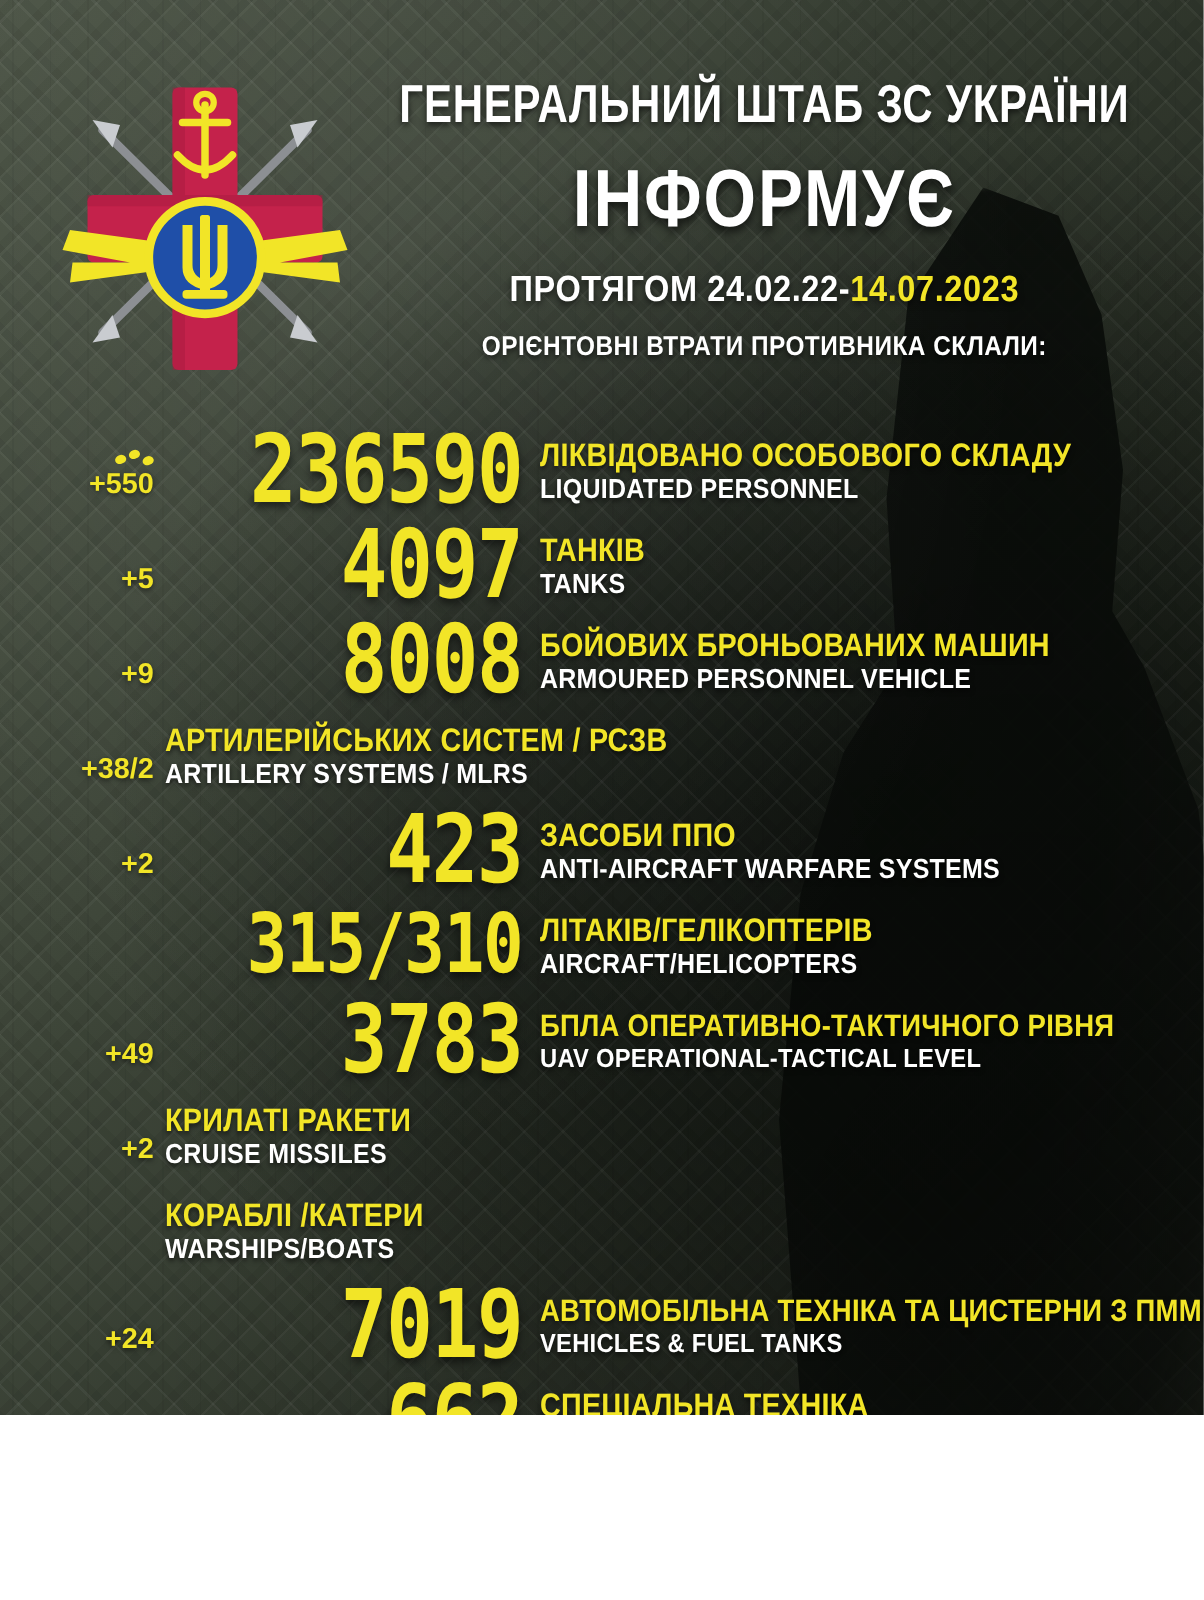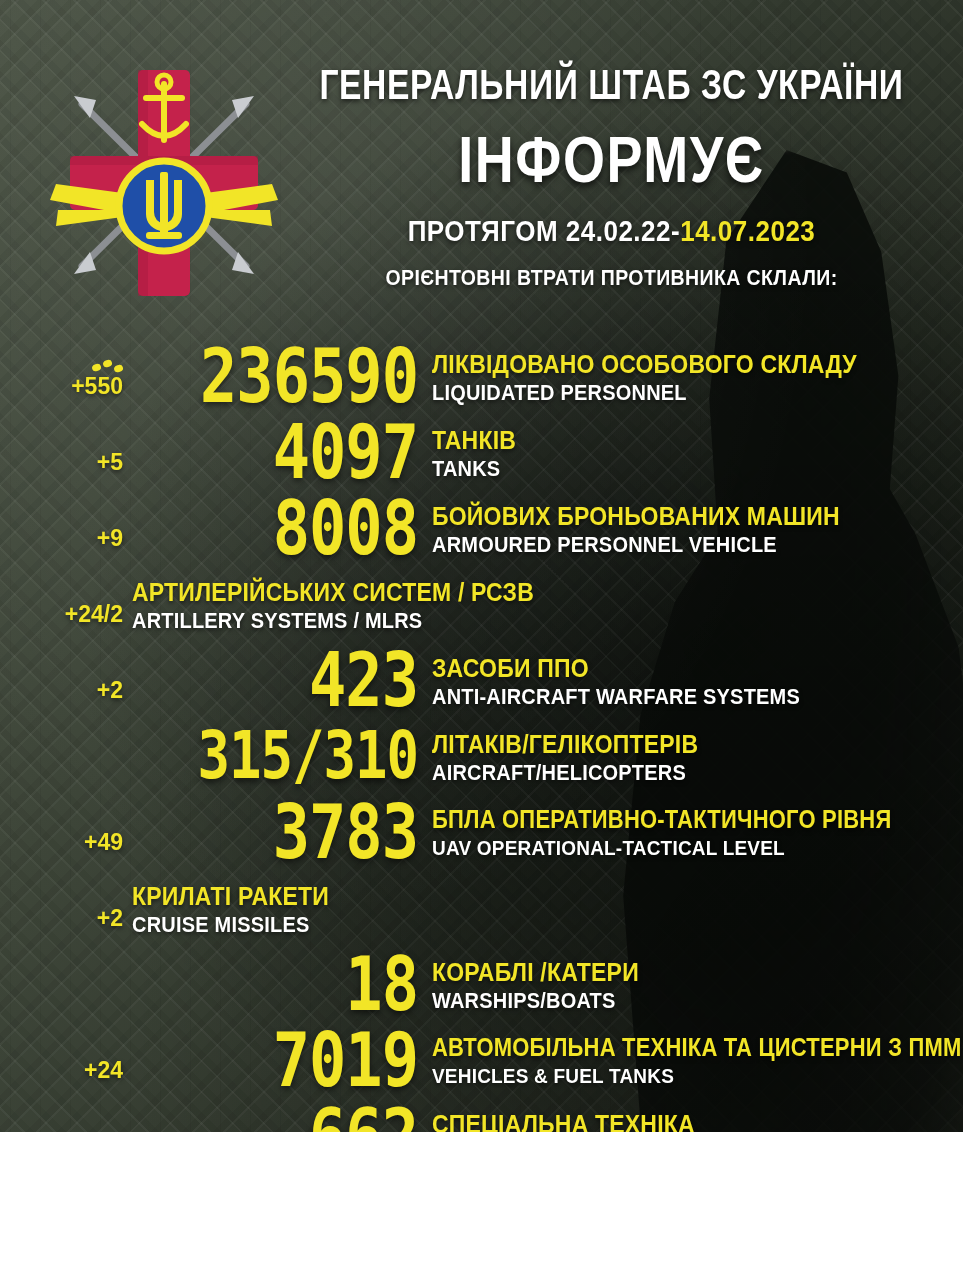--- a/index.html
+++ b/index.html
@@ -322,21 +322,21 @@
         <div class="delta">+9</div>
         <div class="numwrap">
           <div class="num">8008</div>
         </div>
         <div class="labels">
           <div class="lbl-ua">БОЙОВИХ БРОНЬОВАНИХ МАШИН</div>
           <div class="lbl-en">ARMOURED PERSONNEL VEHICLE</div>
         </div>
       </div>
       <div class="row">
-        <div class="delta">+24/2</div>
+        <div class="delta">+38/2</div>
         <div class="labels">
           <div class="lbl-ua">АРТИЛЕРІЙСЬКИХ СИСТЕМ / РСЗВ</div>
           <div class="lbl-en">ARTILLERY SYSTEMS / MLRS</div>
         </div>
       </div>
       <div class="row">
         <div class="delta">+2</div>
         <div class="numwrap">
           <div class="num">423</div>
         </div>
@@ -367,23 +367,20 @@
       </div>
       <div class="row">
         <div class="delta">+2</div>
         <div class="labels">
           <div class="lbl-ua">КРИЛАТІ РАКЕТИ</div>
           <div class="lbl-en">CRUISE MISSILES</div>
         </div>
       </div>
       <div class="row">
         <div class="delta"></div>
-        <div class="numwrap">
-          <div class="num">18</div>
-        </div>
         <div class="labels">
           <div class="lbl-ua">КОРАБЛІ /КАТЕРИ</div>
           <div class="lbl-en">WARSHIPS/BOATS</div>
         </div>
       </div>
       <div class="row wide">
         <div class="delta">+24</div>
         <div class="numwrap">
           <div class="num">7019</div>
         </div>

